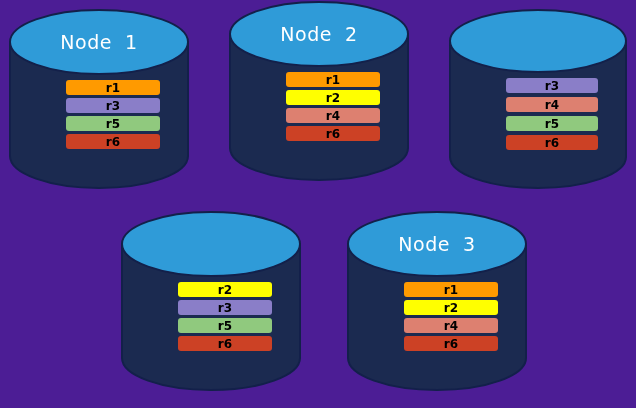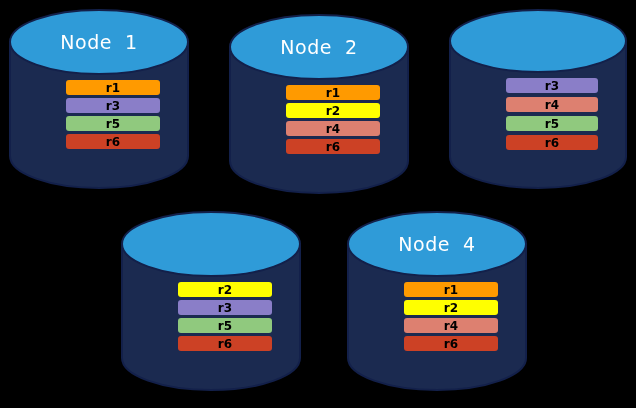--- a/index.html
+++ b/index.html
@@ -4,21 +4,21 @@
 <style>
   html, body {
     margin: 0;
     padding: 0;
     background: #ffffff;
   }
   #canvas {
     position: relative;
     width: 636px;
     height: 408px;
-    background: #000000;
+    background: #4c1d95;
     overflow: hidden;
     font-family: "DejaVu Sans", sans-serif;
   }
   .node {
     position: absolute;
   }
   .node-svg {
     position: absolute;
     left: 0;
     top: 0;
@@ -67,21 +67,21 @@
         <ellipse cx="91" cy="34" rx="89" ry="32" fill="#2F9BD8" stroke="#13204a" stroke-width="2"></ellipse>
       </svg>
       <div class="node-title" style="top: 23px;">Node  1</div>
       <div class="replica-stack" style="top: 72px; padding-left: 30px; padding-right: 30px; box-sizing: border-box; gap: 3px;">
         <div class="replica" style="height: 15px; padding-top: 1px; background: rgb(255, 154, 0);">r1</div>
         <div class="replica" style="height: 15px; padding-top: 1px; background: rgb(138, 126, 200);">r3</div>
         <div class="replica" style="height: 15px; padding-top: 1px; background: rgb(144, 201, 126);">r5</div>
         <div class="replica" style="height: 15px; padding-top: 1px; background: rgb(204, 65, 37);">r6</div>
       </div>
     </div>
-    <div class="node" style="left: 228px; top: 13px; width: 182px; height: 182px;">
+    <div class="node" style="left: 228px; top: 0; width: 182px; height: 182px;">
       <svg class="node-svg" width="182" height="182">
         <path d="M 2 34 L 2 148 A 89 32 0 0 0 180 148 L 180 34 Z" fill="#1B2A50" stroke="#13204a" stroke-width="2"></path>
         <ellipse cx="91" cy="34" rx="89" ry="32" fill="#2F9BD8" stroke="#13204a" stroke-width="2"></ellipse>
       </svg>
       <div class="node-title" style="top: 23px;">Node  2</div>
       <div class="replica-stack" style="top: 72px; padding-left: 30px; padding-right: 30px; box-sizing: border-box; gap: 3px;">
         <div class="replica" style="height: 15px; padding-top: 1px; background: rgb(255, 154, 0);">r1</div>
         <div class="replica" style="height: 15px; padding-top: 1px; background: rgb(255, 255, 0);">r2</div>
         <div class="replica" style="height: 15px; padding-top: 1px; background: rgb(221, 128, 112);">r4</div>
         <div class="replica" style="height: 15px; padding-top: 1px; background: rgb(204, 65, 37);">r6</div>
@@ -109,21 +109,21 @@
         <div class="replica" style="height: 15px; padding-top: 1px; background: rgb(138, 126, 200);">r3</div>
         <div class="replica" style="height: 15px; padding-top: 1px; background: rgb(144, 201, 126);">r5</div>
         <div class="replica" style="height: 15px; padding-top: 1px; background: rgb(204, 65, 37);">r6</div>
       </div>
     </div>
     <div class="node" style="left: 346px; top: 210px; width: 182px; height: 182px;">
       <svg class="node-svg" width="182" height="182">
         <path d="M 2 34 L 2 148 A 89 32 0 0 0 180 148 L 180 34 Z" fill="#1B2A50" stroke="#13204a" stroke-width="2"></path>
         <ellipse cx="91" cy="34" rx="89" ry="32" fill="#2F9BD8" stroke="#13204a" stroke-width="2"></ellipse>
       </svg>
-      <div class="node-title" style="top: 23px;">Node  4</div>
+      <div class="node-title" style="top: 23px;">Node  3</div>
       <div class="replica-stack" style="top: 72px; padding-left: 30px; padding-right: 30px; box-sizing: border-box; gap: 3px;">
         <div class="replica" style="height: 15px; padding-top: 1px; background: rgb(255, 154, 0);">r1</div>
         <div class="replica" style="height: 15px; padding-top: 1px; background: rgb(255, 255, 0);">r2</div>
         <div class="replica" style="height: 15px; padding-top: 1px; background: rgb(221, 128, 112);">r4</div>
         <div class="replica" style="height: 15px; padding-top: 1px; background: rgb(204, 65, 37);">r6</div>
       </div>
     </div>
   </div>
 
 </body></html>

